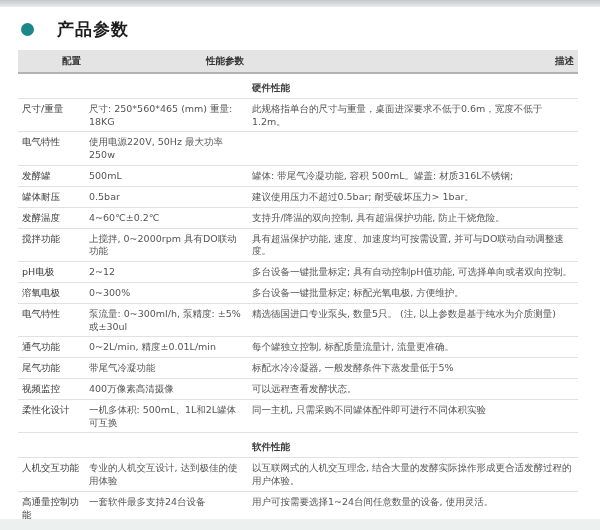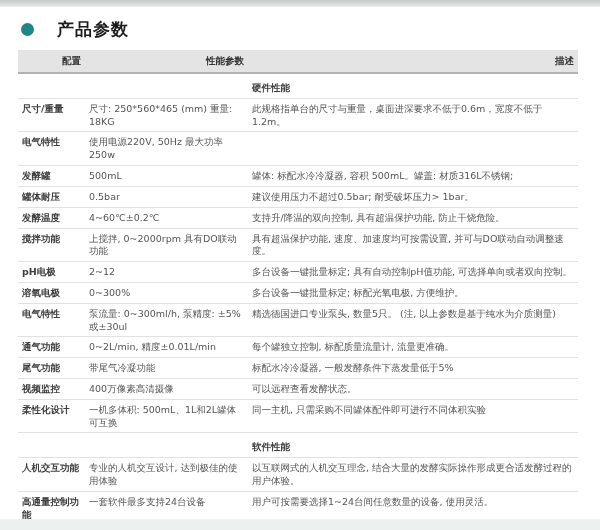--- a/index.html
+++ b/index.html
@@ -30,21 +30,21 @@
     background:#e4e4e4; text-align:right;
     font-size:9.5px; font-weight:bold; color:#333;
     padding:5px 4px 4px 4px;
     border-bottom:2px solid #b2b2b2;
   }
   td {
     padding:4px 4px 3px 4px;
     border-bottom:1px solid #e1e1e1;
     vertical-align:top; line-height:1.35;
   }
-  td.c1 { font-weight:bold; color:#3d3d3d; }
+  td.c1 { font-weight:normal; color:#3d3d3d; }
   td.c2 { color:#555; }
   td.c3 { color:#555; }
   tr.section-row td { padding:8px 4px 3px 4px; }
   tr.section-row td.section-title { font-weight:bold; color:#3d3d3d; }
   tbody tr:last-child td { border-bottom:2px solid #a6acab; }
   .bottom-strip {
     position:absolute; left:0; top:519px; width:600px; height:11px;
     background:#ecf1ef;
   }
 </style>
@@ -84,21 +84,21 @@
           <td class="c3">此规格指单台的尺寸与重量，桌面进深要求不低于0.6m，宽度不低于1.2m。</td>
         </tr>
         <tr>
           <td class="c1">电气特性</td>
           <td class="c2">使用电源220V, 50Hz 最大功率250w</td>
           <td class="c3"></td>
         </tr>
         <tr>
           <td class="c1">发酵罐</td>
           <td class="c2">500mL</td>
-          <td class="c3">罐体: 标配水冷冷凝器, 容积 500mL。罐盖: 材质316L不锈钢;</td>
+          <td class="c3">罐体: 带尾气冷凝功能, 容积 500mL。罐盖: 材质316L不锈钢;</td>
         </tr>
         <tr>
           <td class="c1">罐体耐压</td>
           <td class="c2">0.5bar</td>
           <td class="c3">建议使用压力不超过0.5bar; 耐受破坏压力&gt; 1bar。</td>
         </tr>
         <tr>
           <td class="c1">发酵温度</td>
           <td class="c2">4~60℃±0.2℃</td>
           <td class="c3">支持升/降温的双向控制, 具有超温保护功能, 防止干烧危险。</td>

